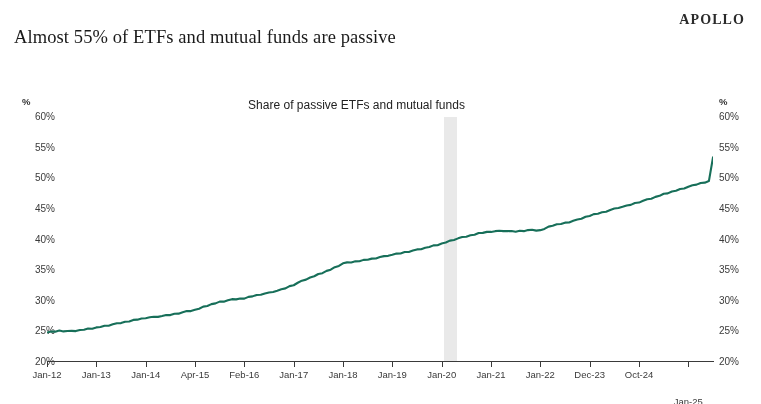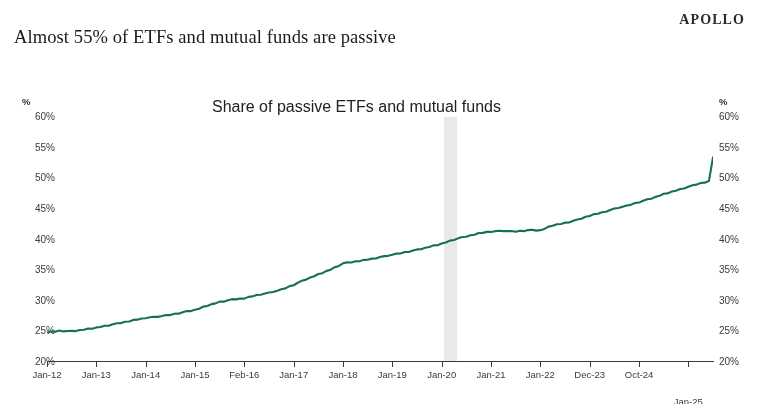--- a/index.html
+++ b/index.html
@@ -26,21 +26,21 @@
     letter-spacing:0.1px;white-space:nowrap;
   }
 
   
   .chart{
     position:absolute;left:0;top:0;width:761px;height:404px;
   }
   .subtitle{
     position:absolute;left:0;right:0;top:98px;
     text-align:center;
-    font-size:16px;color:#222;
+    font-size:12px;color:#222;
     
     padding-right:48px;
   }
 
   
   .unit-left{
     position:absolute;left:22px;top:96px;
     font-size:9.5px;color:#333;font-weight:700;
   }
   .unit-right{
@@ -122,21 +122,21 @@
 
     <div class="axis-line-bottom"></div>
     <div id="xticks">
         <div class="xtick-mark" style="left: 47px;"></div>
         <div class="xtick-label" style="left: 47px;">Jan-12</div>
         <div class="xtick-mark" style="left: 96.3333px;"></div>
         <div class="xtick-label" style="left: 96.3333px;">Jan-13</div>
         <div class="xtick-mark" style="left: 145.667px;"></div>
         <div class="xtick-label" style="left: 145.667px;">Jan-14</div>
         <div class="xtick-mark" style="left: 195px;"></div>
-        <div class="xtick-label" style="left: 195px;">Jan-15</div>
+        <div class="xtick-label" style="left: 195px;">Apr-15</div>
         <div class="xtick-mark" style="left: 244.333px;"></div>
         <div class="xtick-label" style="left: 244.333px;">Feb-16</div>
         <div class="xtick-mark" style="left: 293.667px;"></div>
         <div class="xtick-label" style="left: 293.667px;">Jan-17</div>
         <div class="xtick-mark" style="left: 343px;"></div>
         <div class="xtick-label" style="left: 343px;">Jan-18</div>
         <div class="xtick-mark" style="left: 392.333px;"></div>
         <div class="xtick-label" style="left: 392.333px;">Jan-19</div>
         <div class="xtick-mark" style="left: 441.667px;"></div>
         <div class="xtick-label" style="left: 441.667px;">Jan-20</div>

